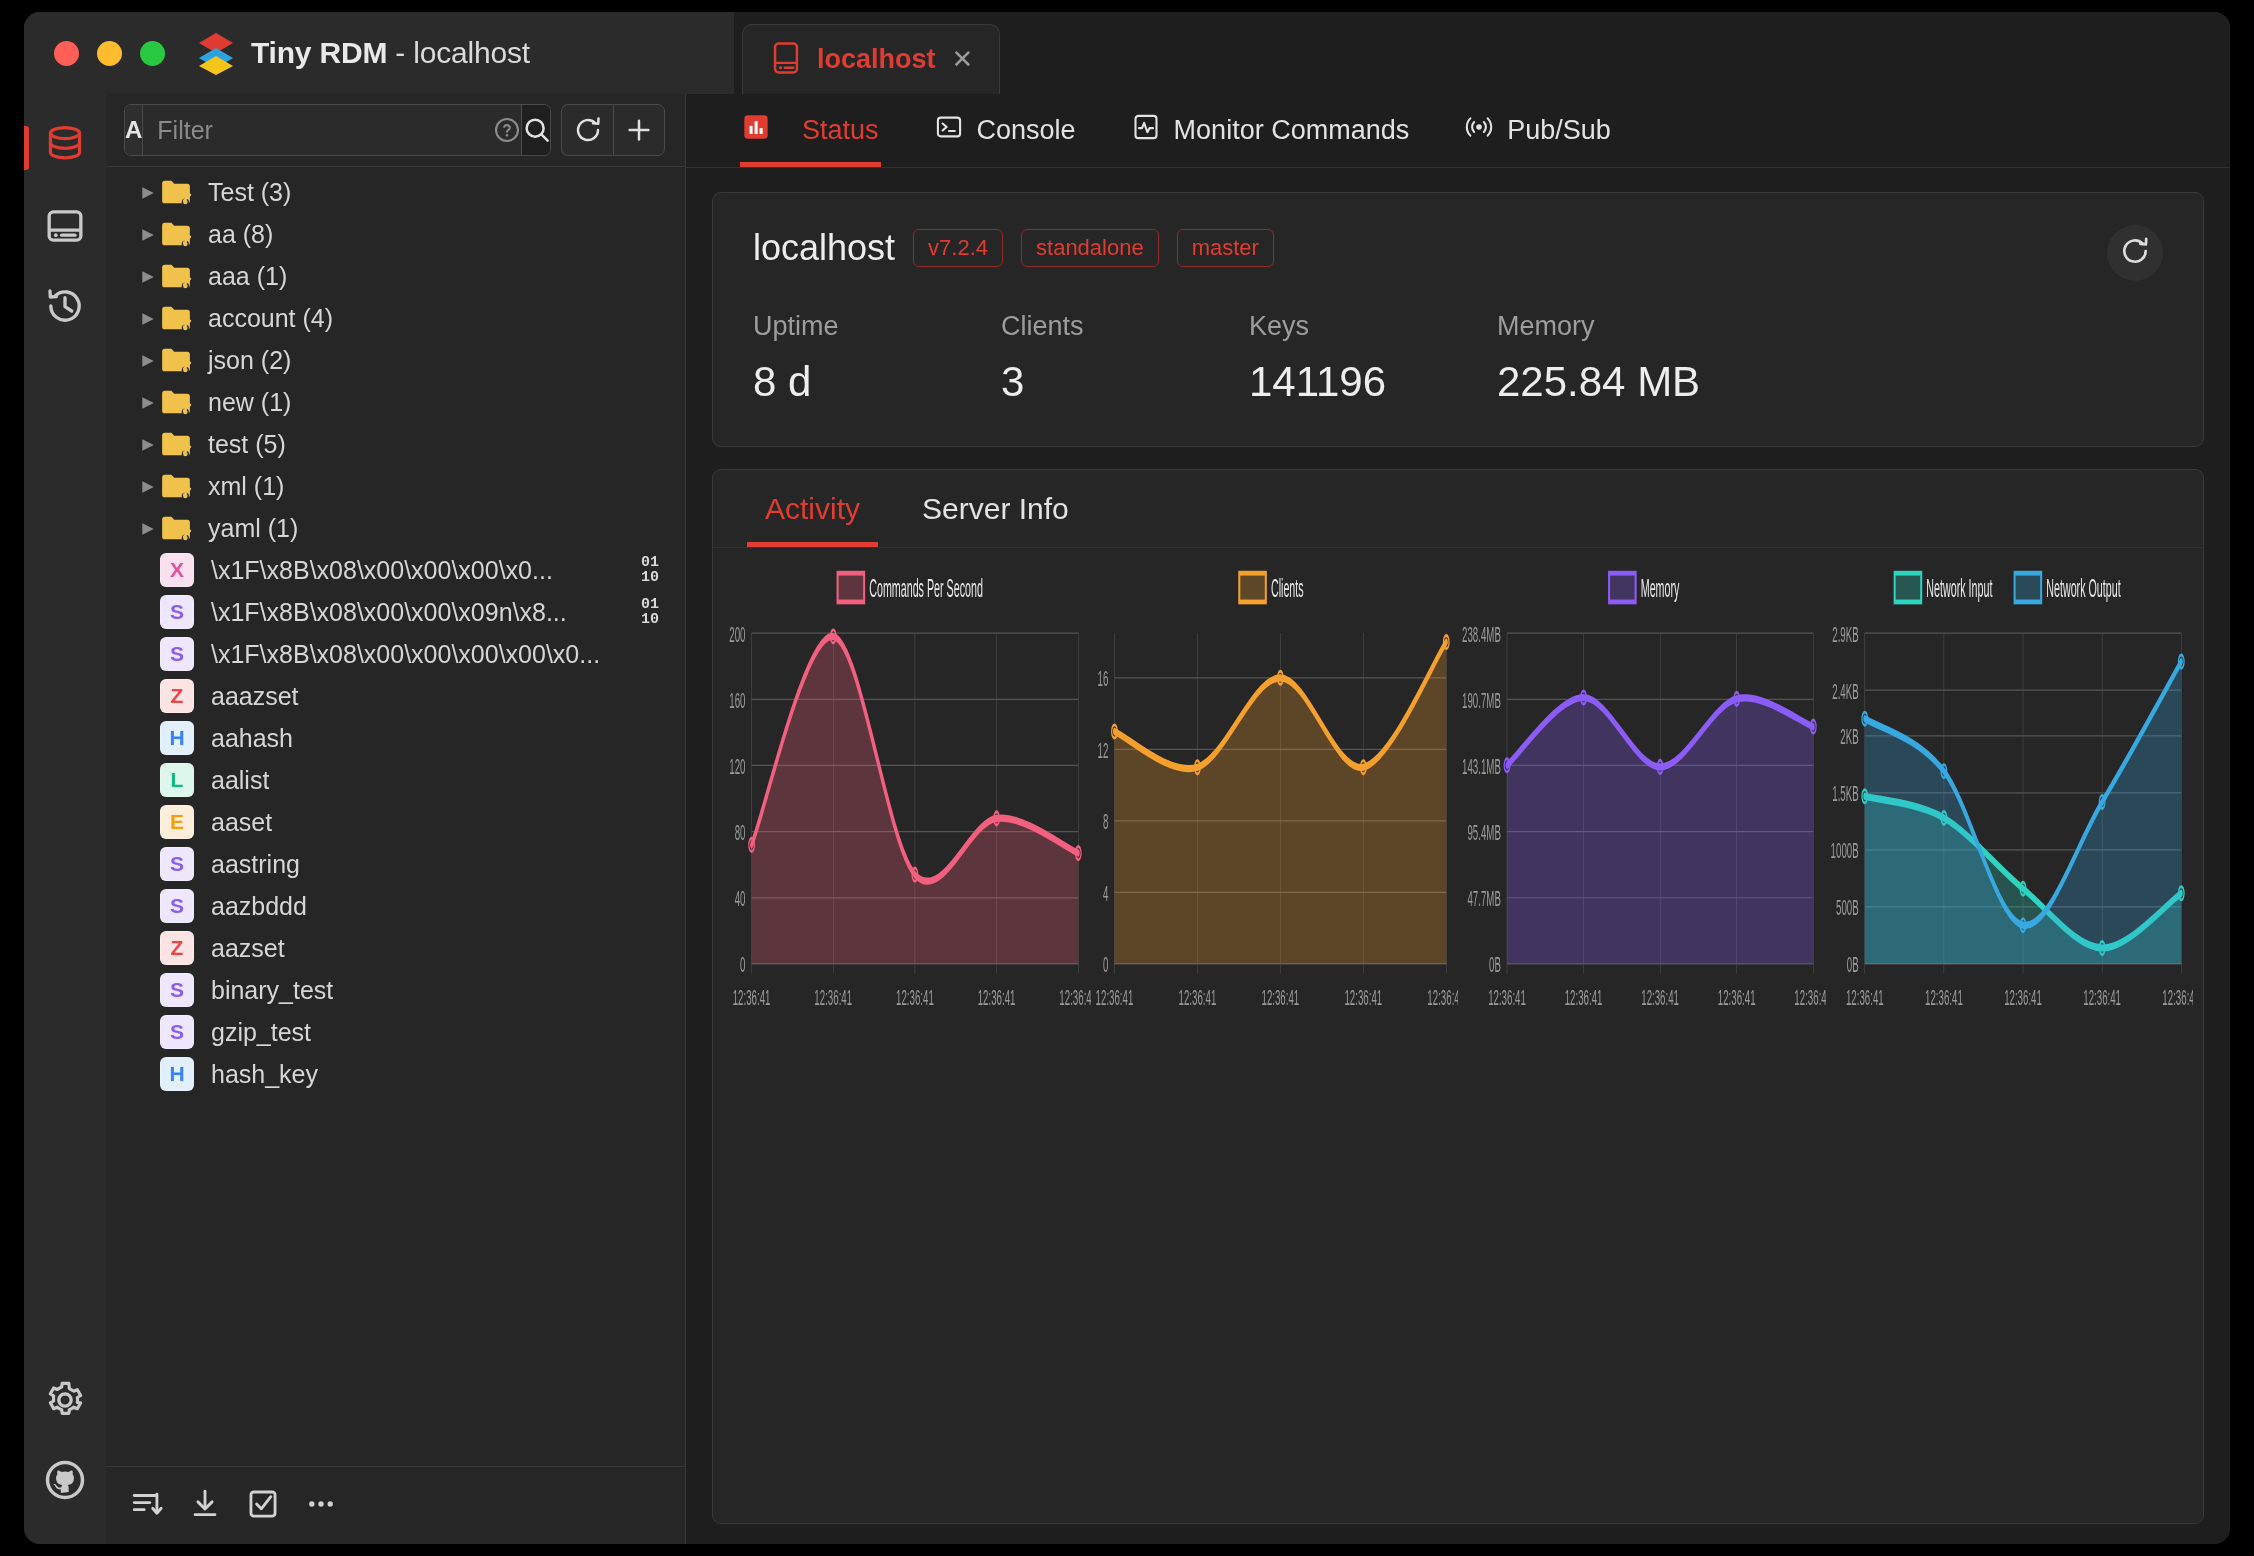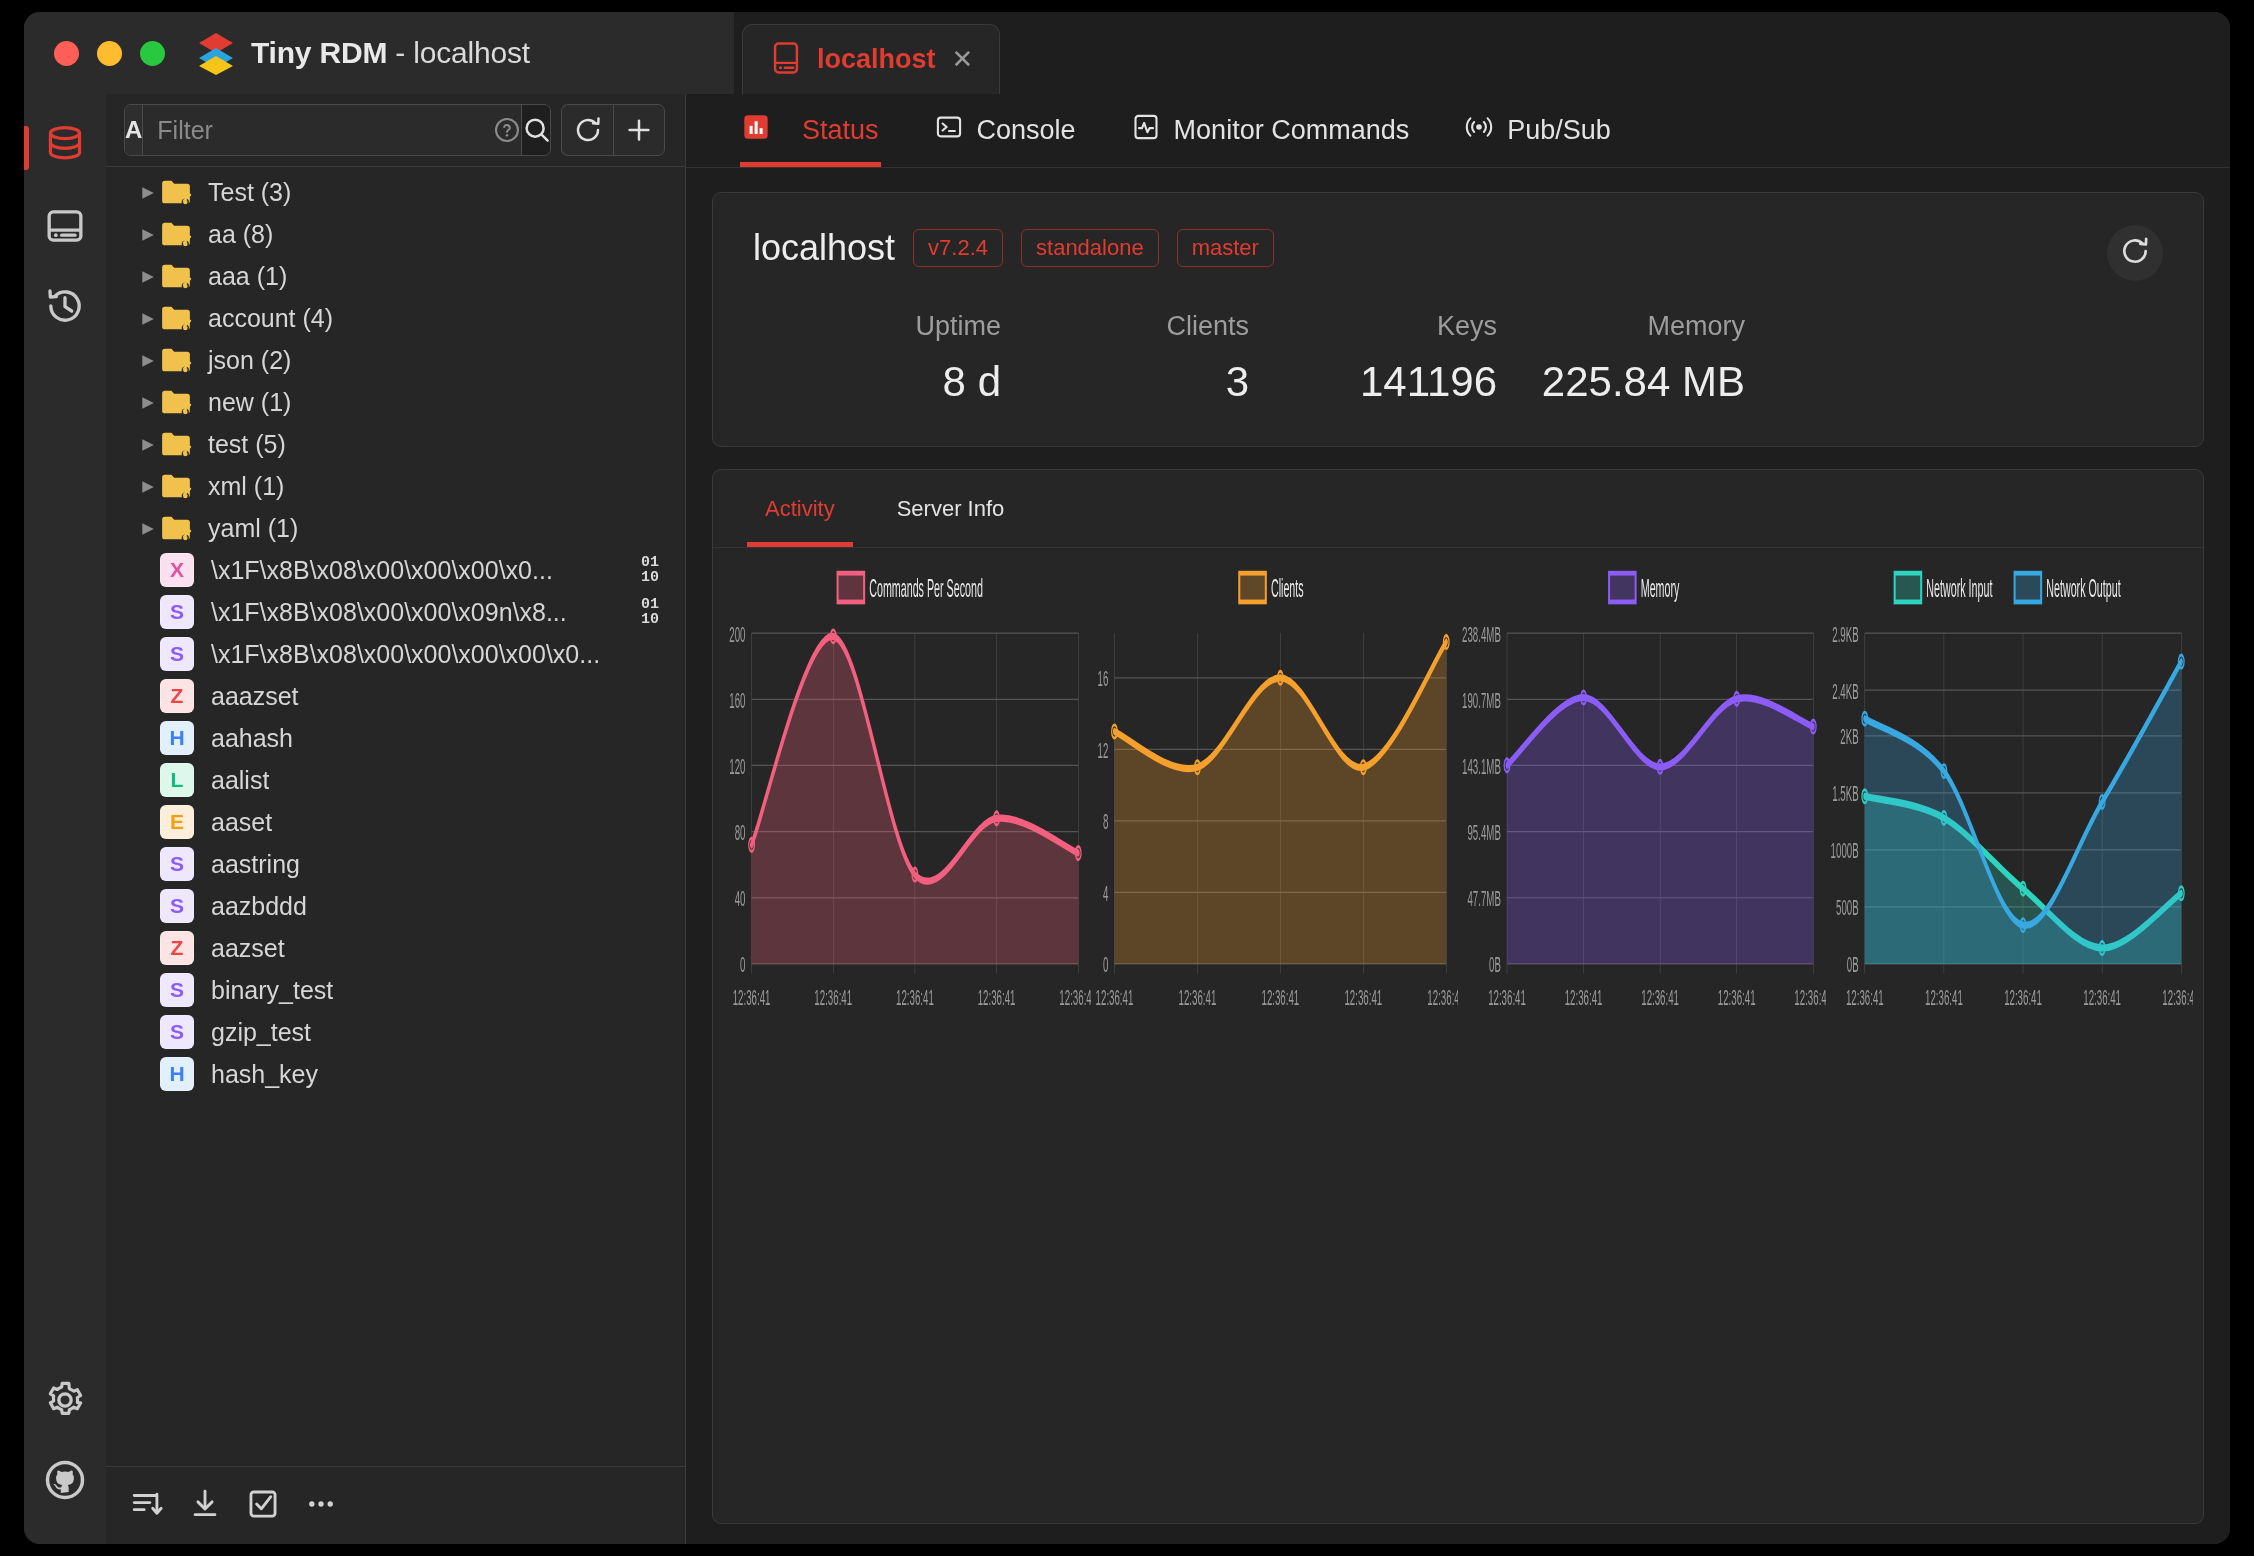--- a/index.html
+++ b/index.html
@@ -293,41 +293,41 @@
     font-size: 22px;
   }
   .refresh-circle {
     position: absolute;
     right: 40px; top: 32px;
     width: 56px; height: 56px;
     border-radius: 50%;
     background: #303030;
     display: flex; align-items: center; justify-content: center;
   }
-  .stats { display: flex; margin-top: 42px; text-align: right; }
+  .stats { display: flex; margin-top: 42px; }
   .stat { width: 248px; flex: 0 0 auto; }
   .stat-label { color: #9d9d9d; font-size: 27px; }
   .stat-value { color: #ededed; font-size: 42px; margin-top: 16px; }
 
   .activity { flex: 1; display: flex; flex-direction: column; min-height: 0; }
   .subtabs {
     height: 78px;
     display: flex; align-items: center;
     padding: 0 34px;
     gap: 0;
     border-bottom: 1px solid #333;
     flex: 0 0 auto;
   }
   .subtab {
     height: 100%;
     display: flex; align-items: center;
     padding: 0 18px;
     margin-right: 26px;
     color: #e3e3e3;
-    font-size: 22px;
+    font-size: 30px;
     position: relative;
   }
   .subtab.active { color: #e03c31; }
   .subtab.active::after {
     content: ""; position: absolute; left: 0; right: 0; bottom: 0;
     height: 5px; background: #e03c31;
   }
   .charts {
     flex: 1;
     display: grid;

